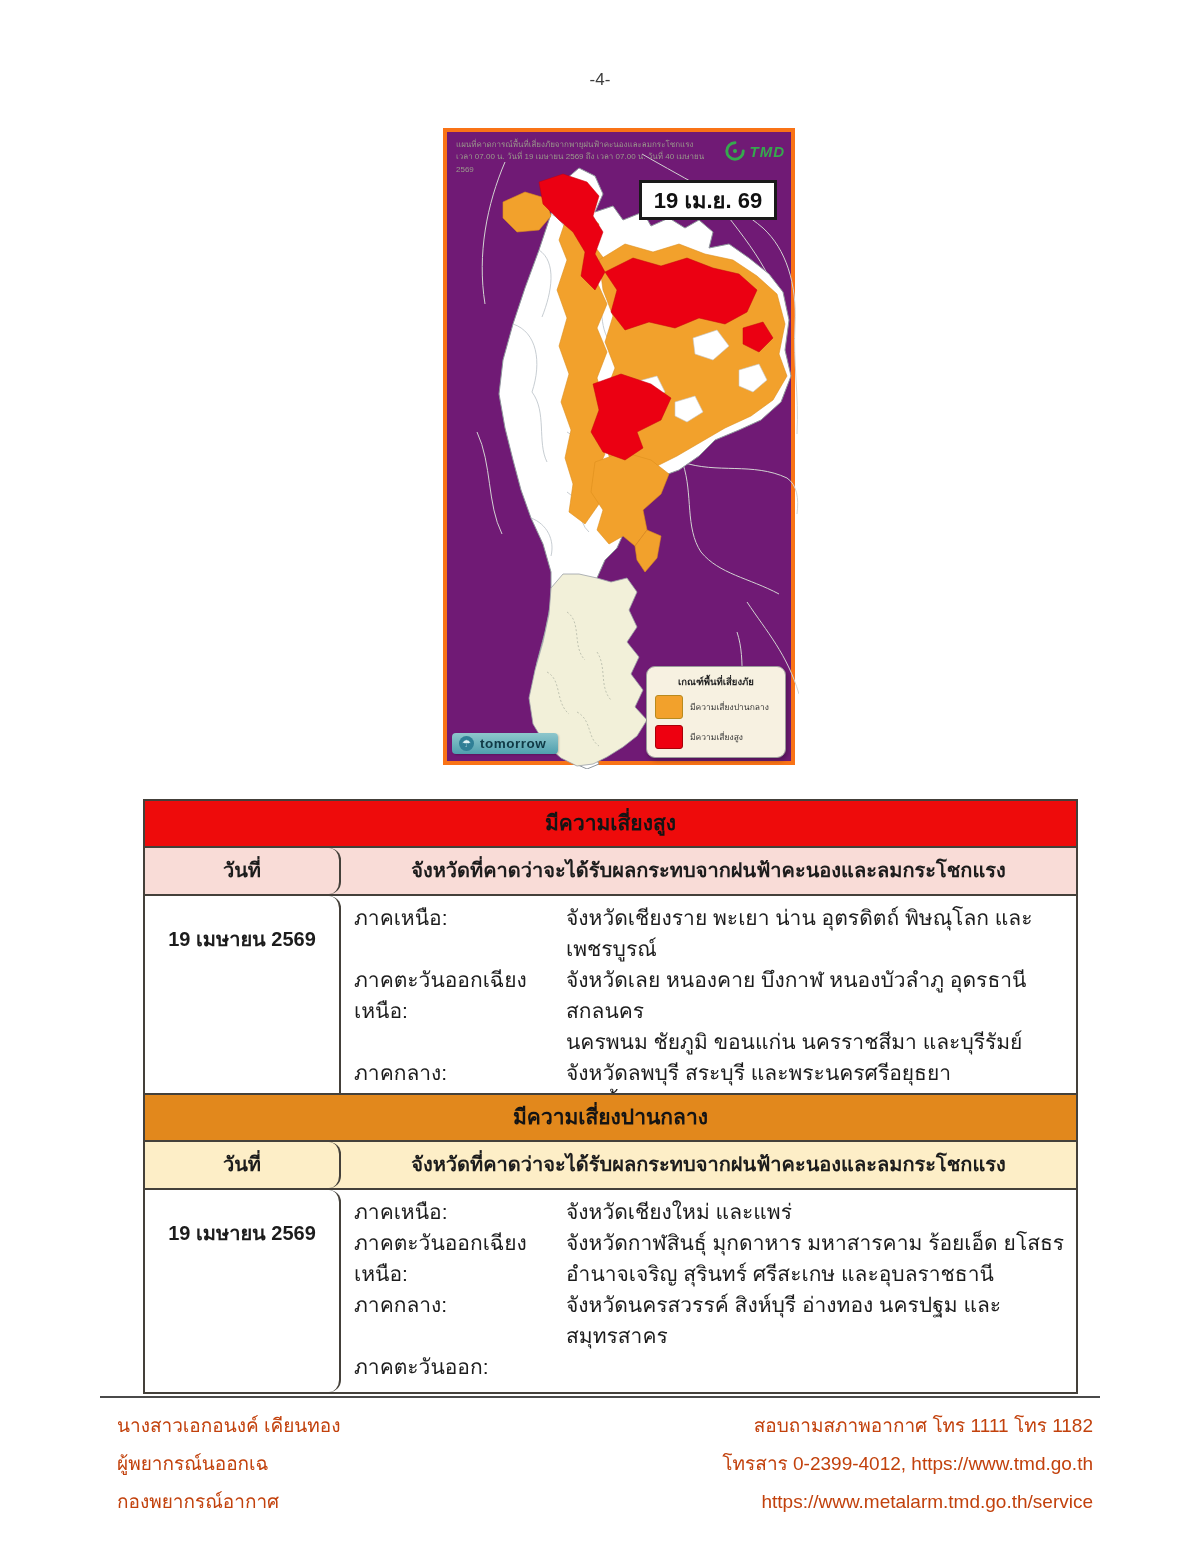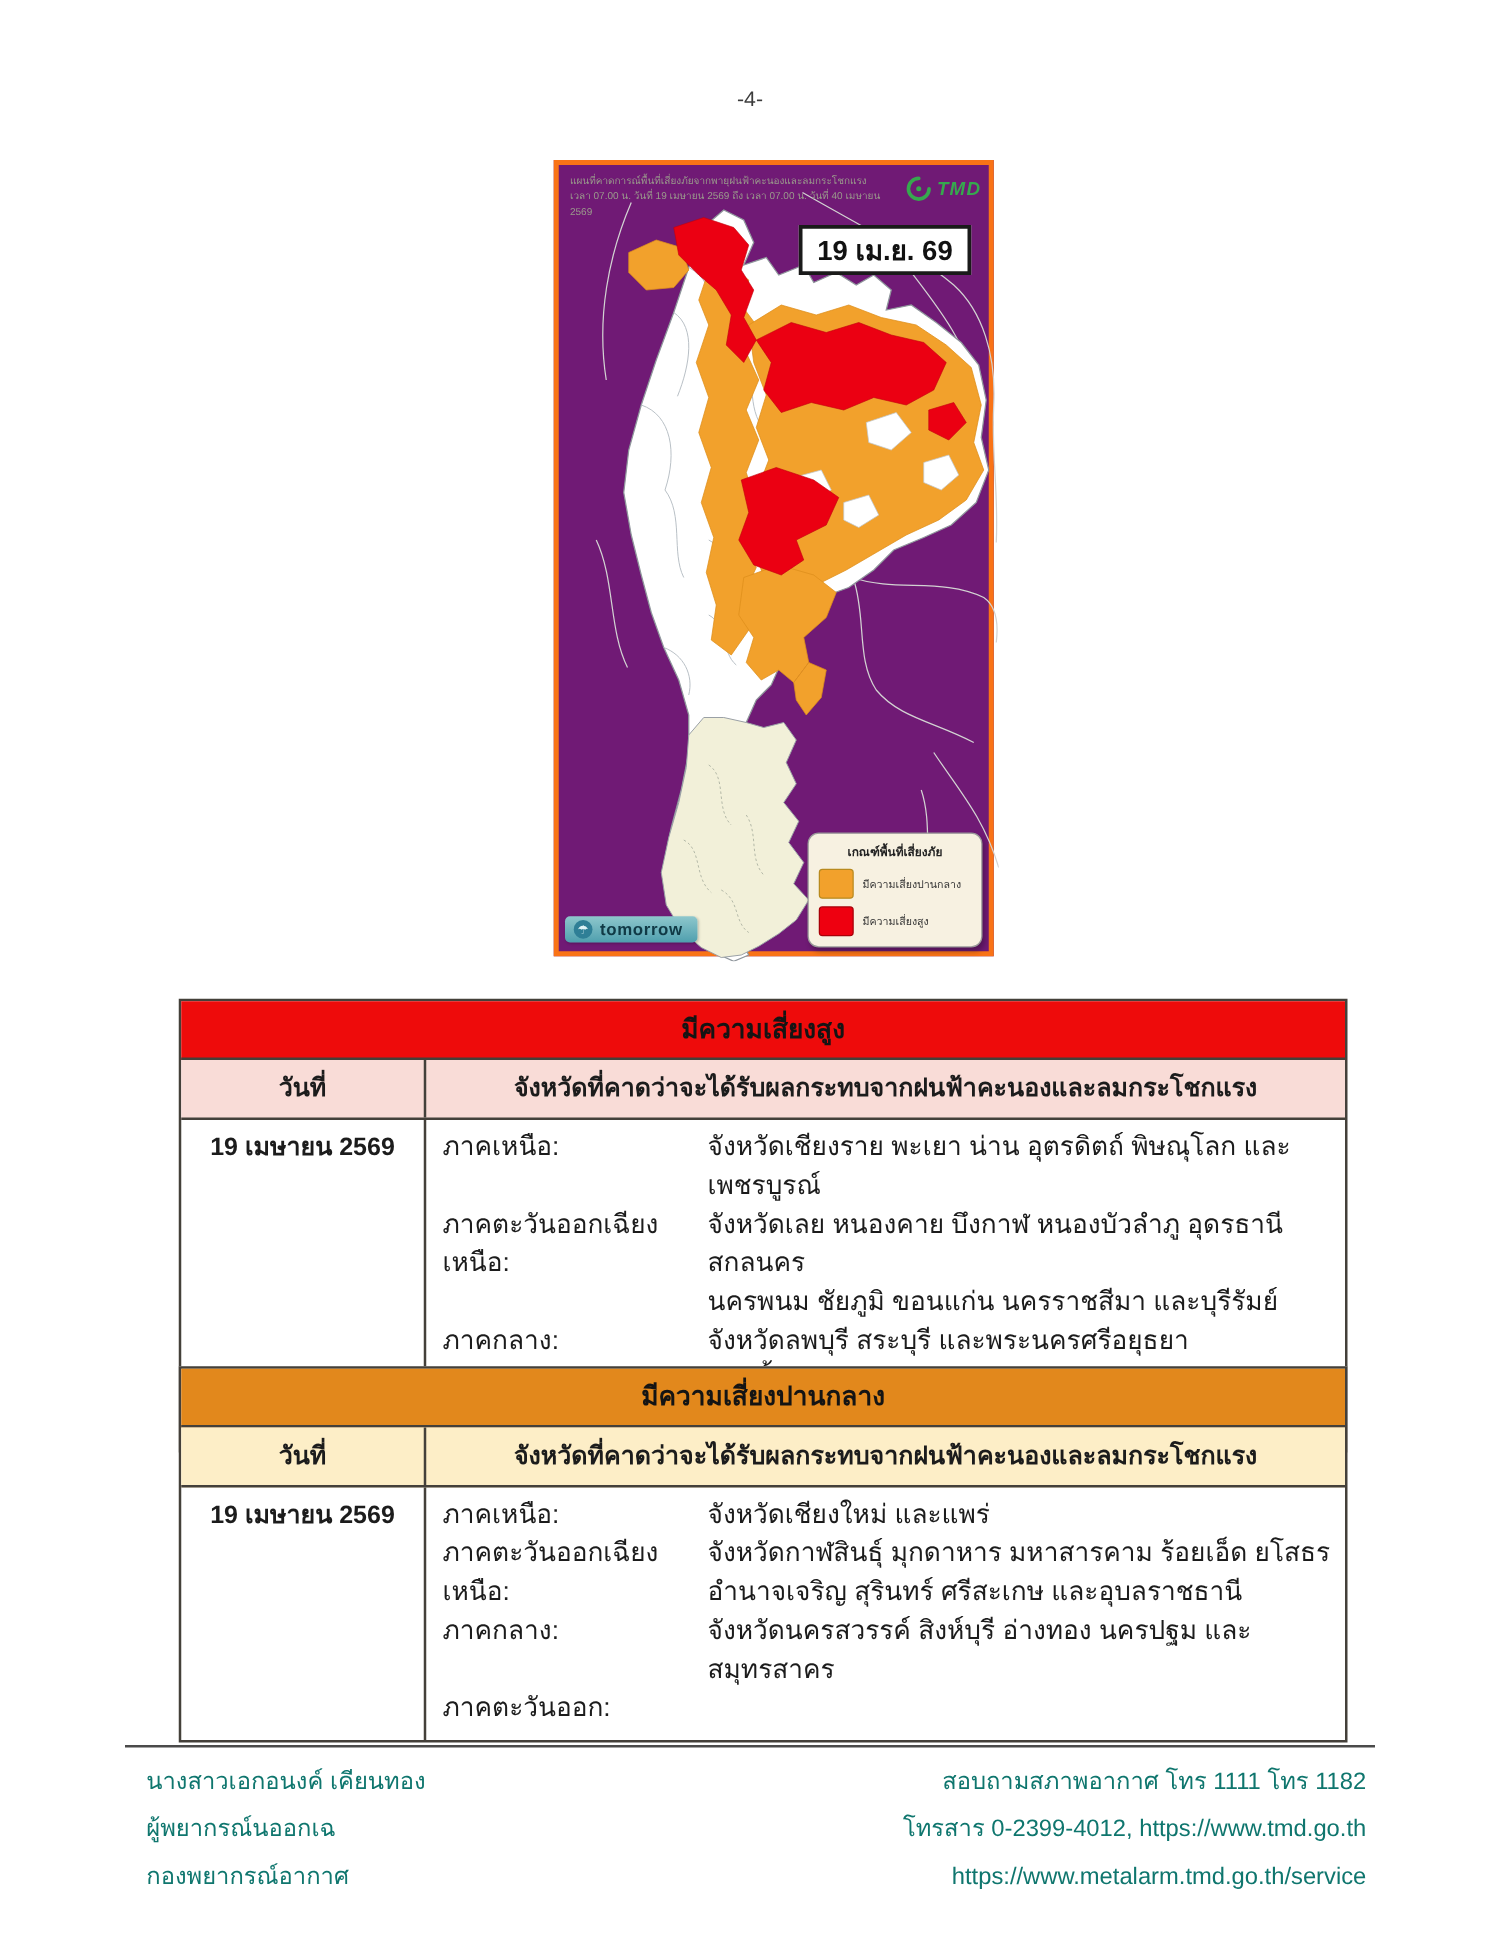--- a/index.html
+++ b/index.html
@@ -45,34 +45,34 @@
   .risk-table{position:absolute;left:143px;width:935px;box-sizing:border-box;
     border:2px solid #44403a;background:#fff;}
   .banner{text-align:center;font-size:21px;font-weight:bold;color:#141414;
     padding:5px 0 7px 0;border-bottom:2px solid #44403a;}
   .banner.high{background:#ee0b0b;}
   .banner.moderate{background:#e2881c;}
   .subheader{display:flex;border-bottom:2px solid #44403a;font-weight:bold;font-size:20px;}
   .subheader.high{background:#f9dcd7;}
   .subheader.moderate{background:#fdeec7;}
   .col-date{width:196px;flex:0 0 auto;border-right:2px solid #44403a;
-    text-align:center;box-sizing:border-box;}
+    text-align:center;box-sizing:border-box;border-radius:12px;}
   .subheader .col-date,.subheader .col-prov{padding:6px 4px 8px 4px;}
   .col-prov{flex:1;text-align:center;}
   .tbody{display:flex;font-size:21px;}
-  .tbody .col-date{font-weight:bold;padding-top:5px;font-size:20px;}
+  .tbody .col-date{font-weight:bold;padding-top:27px;font-size:20px;}
   .body-content{flex:1;text-align:left;padding:6px 10px 10px 13px;}
   .region-row{display:flex;}
   .region-label{width:212px;flex:0 0 auto;font-weight:normal;line-height:31px;}
   .region-lines{flex:1;line-height:31px;}
   
   .footer{position:absolute;left:100px;top:1396px;width:1000px;
     border-top:2px solid #4a4a4a;padding-top:9px;box-sizing:border-box;}
   .footer-cols{display:flex;justify-content:space-between;}
-  .footer-left div,.footer-right div{font-size:19px;line-height:38px;color:#0f766e;}
+  .footer-left div,.footer-right div{font-size:19px;line-height:38px;color:#c2410c;}
   .footer-left{padding-left:17px;}
   .footer-right{text-align:right;padding-right:7px;}
 </style>
 </head>
 <body>
 
 <div id="page">
 
   <div class="pagenum">-4-</div>
 

